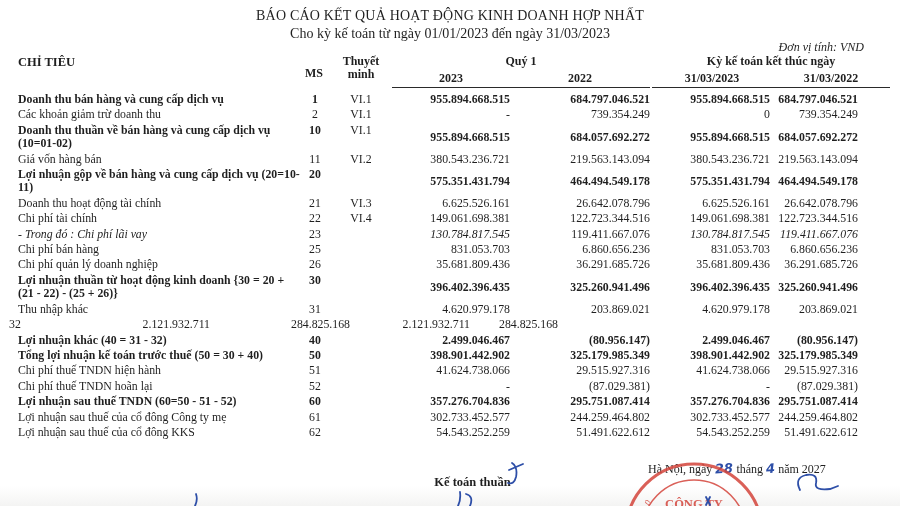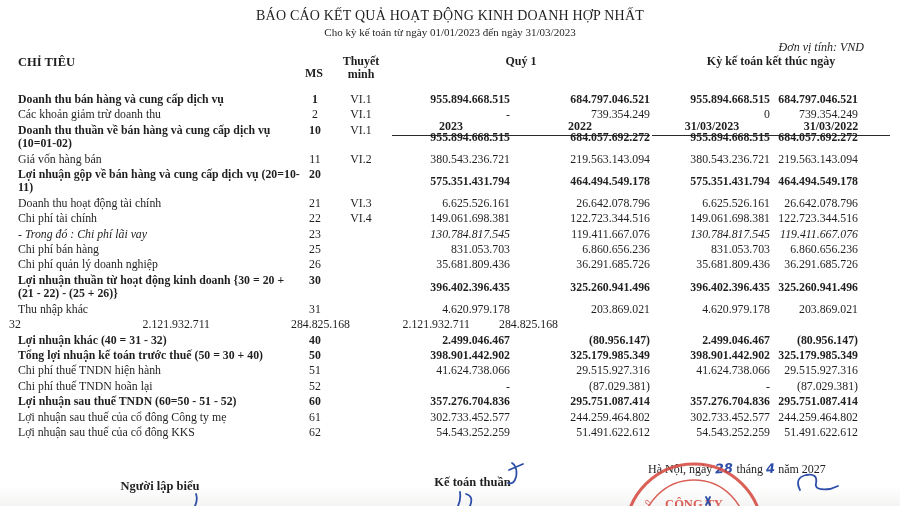--- a/index.html
+++ b/index.html
@@ -19,36 +19,36 @@
     overflow:hidden;
     background:linear-gradient(#ffffff 0 96%, #f4f4f3 100%);
   }
   
   .doc-title{
     position:absolute;top:8px;left:0;width:900px;
     text-align:center;font-weight:normal;font-size:14px;letter-spacing:.2px;
   }
   .doc-subtitle{
     position:absolute;top:26px;left:0;width:900px;
-    text-align:center;font-size:11px;
+    text-align:center;font-size:14px;
   }
   .unit-note{
     position:absolute;top:40px;right:36px;
     font-style:italic;font-size:12px;
   }
   
   .thead{position:absolute;top:53px;left:0;width:900px;height:38px;font-size:12px;}
   .th-label{position:absolute;left:18px;top:2px;font-weight:bold;font-size:12.5px;}
   .th-ms{position:absolute;left:298px;top:13px;width:32px;text-align:center;font-weight:bold;}
   .th-note{position:absolute;left:330px;top:2px;width:62px;text-align:center;font-weight:bold;line-height:13px;}
   .th-group1{position:absolute;left:392px;top:1px;width:258px;text-align:center;font-weight:bold;}
   .th-group2{position:absolute;left:652px;top:1px;width:238px;text-align:center;font-weight:bold;}
   .th-sub1{position:absolute;left:392px;top:18px;width:258px;display:flex;border-bottom:1.2px solid #2a2a2a;padding-bottom:1px;}
   .th-sub2{position:absolute;left:652px;top:18px;width:238px;display:flex;border-bottom:1.2px solid #2a2a2a;padding-bottom:1px;}
-  .th-sub1 span,.th-sub2 span{font-weight:bold;text-align:center;margin-top:48px;}
+  .th-sub1 span,.th-sub2 span{font-weight:bold;text-align:center;}
   .th-sub1 .a{width:118px;} .th-sub1 .b{width:140px;}
   .th-sub2 .a{width:120px;} .th-sub2 .b{width:118px;}
   
   .tbody{position:absolute;top:92px;left:0;width:900px;font-size:11.8px;}
   .row{display:flex;align-items:center;line-height:13.4px;padding:1px 0 1px 0;}
   .c-label{flex:0 0 282px;margin-left:18px;}
   .c-ms{flex:0 0 30px;text-align:center;align-self:flex-start;padding-top:0;}
   .c-note{flex:0 0 62px;text-align:center;align-self:flex-start;}
   .c-v1{flex:0 0 118px;text-align:right;}
   .c-v2{flex:0 0 140px;text-align:right;}
@@ -282,21 +282,20 @@
     </div>
 
   <div class="date-line">
     <span>Hà Nội, ngày</span>
     <span class="hand">28</span>
     <span>tháng</span>
     <span class="hand">4</span>
     <span>năm 2027</span>
   </div>
 
-  <div class="sign left">Người lập biểu</div>
   <div class="sign center">Kế toán thuần</div>
 
   <svg class="stamp" viewBox="0 0 144 144">
     <circle cx="72" cy="72" r="68" fill="none" stroke="#d4453c" stroke-width="3"></circle>
     <circle cx="72" cy="72" r="52" fill="none" stroke="#d4453c" stroke-width="1.6"></circle>
     <defs>
         <path id="rimpath" d="M 22 86 A 52 52 0 0 1 72 20"></path>
       </defs>
     <text font-size="9" fill="#d4453c" font-family="Liberation Serif, serif" letter-spacing="2">
       <textPath href="#rimpath">S.Đ.N: 0</textPath>

